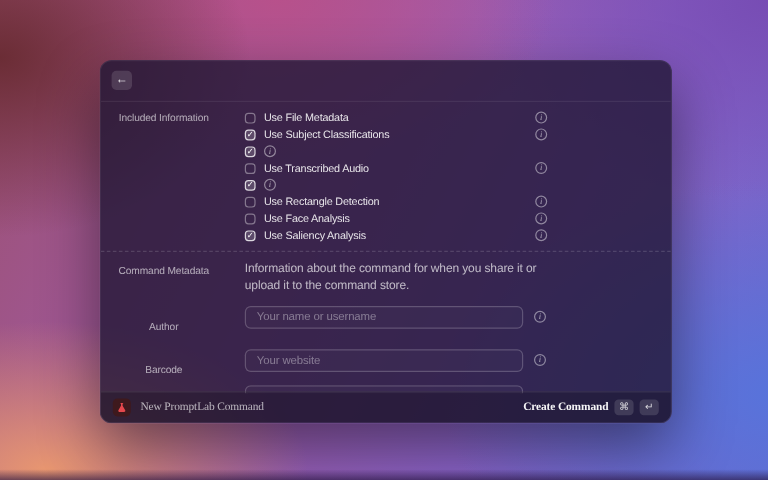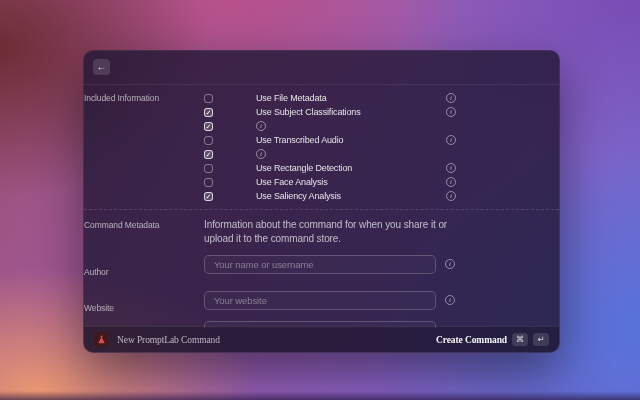--- a/index.html
+++ b/index.html
@@ -34,29 +34,29 @@
 
   .back-btn {
     position:absolute; left:9px; top:8px; width:17px; height:16px;
     border:none; border-radius:4px; background:rgba(255,255,255,0.13);
     color:rgba(255,255,255,0.92); font-size:10px; line-height:1;
     display:flex; align-items:center; justify-content:center; cursor:pointer;
     font-family:inherit;
   }
 
   .label {
-    position:absolute; left:0; width:105px; text-align:left;
+    position:absolute; left:0; width:105px; text-align:center;
     font-size:8.5px; letter-spacing:-0.1px; color:rgba(255,255,255,0.62);
     line-height:14px;
   }
   .inc-label { top:40px; }
   .meta-label { top:167px; }
 
   .checkbox-col { position:absolute; left:120px; top:40px; width:252px; }
-  .cb-row { display:flex; align-items:center; height:14px; cursor:default;gap:36px; }
+  .cb-row { display:flex; align-items:center; height:14px; cursor:default; }
   .cb {
     width:9px; height:9px; border-radius:3px; flex:0 0 9px;
     border:1px solid rgba(255,255,255,0.38);
     display:flex; align-items:center; justify-content:center; margin-right:7px;
   }
   .cb-row.checked .cb { background:rgba(255,255,255,0.18); border-color:rgba(255,255,255,0.78); }
   .check { font-size:7px; color:#fff; line-height:1; }
   .cb-label { flex:1; font-size:9px; letter-spacing:-0.15px; color:rgba(255,255,255,0.88); }
 
   .info {
@@ -217,21 +217,21 @@
 
     <div class="field-row author-row">
       <label class="label">Author</label>
       <input class="text-input" placeholder="Your name or username" style="">
       <span class="info">
         <span class="i-glyph">i</span>
       </span>
     </div>
 
     <div class="field-row website-row">
-      <label class="label">Website</label>
+      <label class="label">Barcode</label>
       <input class="text-input" placeholder="Your website" style="">
       <span class="info">
         <span class="i-glyph">i</span>
       </span>
     </div>
 
     <div class="partial-input"></div>
 
     <div class="footer">
       <span class="app-icon" style="background: rgb(62, 25, 29);">

